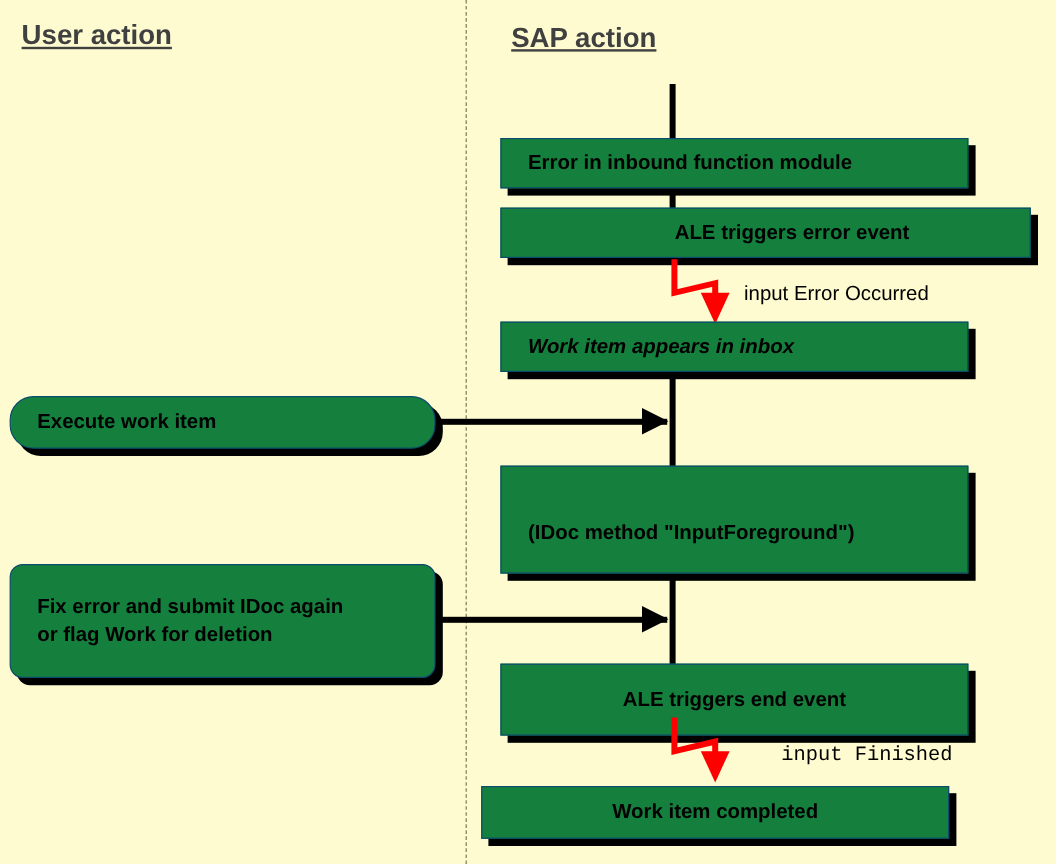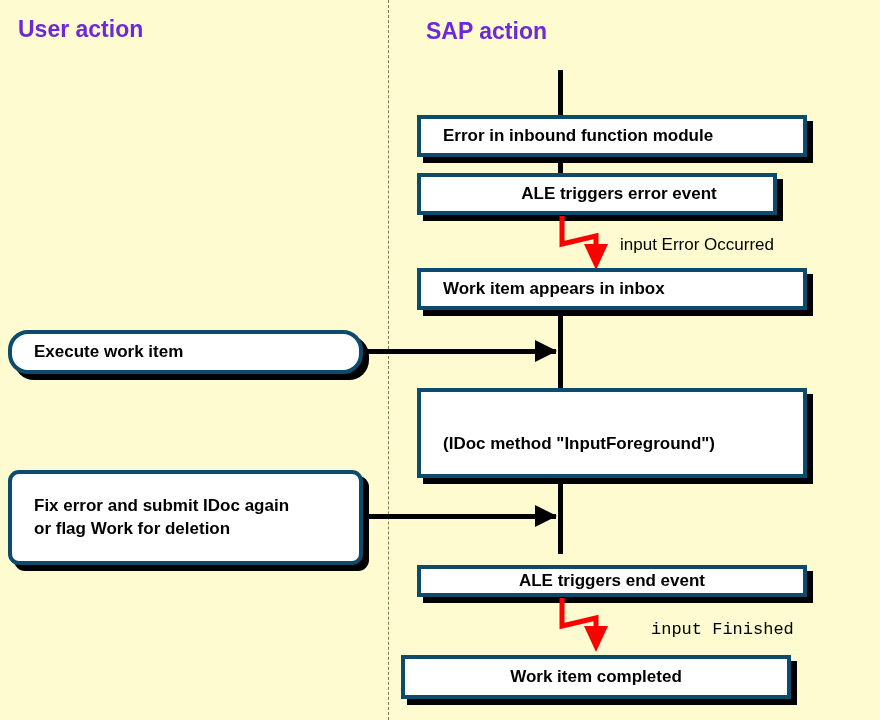--- a/index.html
+++ b/index.html
@@ -18,62 +18,63 @@
     width: 880px;
     height: 720px;
     background: #fdfbcf;
   }
 
   
   .col-heading {
     position: absolute;
     font-size: 23px;
     font-weight: bold;
-    color: #6d28d9;
+    color: #404040;
     white-space: nowrap;
     letter-spacing: 0px;
+    text-decoration: underline;
   }
   #heading-user  { left: 18px;  top: 16px; }
   #heading-sap   { left: 426px; top: 18px; }
 
   
   #divider {
     position: absolute;
     left: 388px;
     top: 0px;
     width: 0px;
     height: 720px;
     border-left: 1px dashed #7a7a55;
   }
 
   
   .pbox {
     position: absolute;
     box-sizing: border-box;
-    background: #ffffff;
-    border: 4px solid #0c4a6e;
+    background: #15803d;
+    border: 1px solid #0c4a6e;
     box-shadow: 6px 6px 0 0 #000000;
     display: flex;
     align-items: center;
     color: #000000;
     font-size: 17px;
     font-weight: bold;
     line-height: 1.32;
   }
   .pbox.center { justify-content: center; }
   .pbox.left   { justify-content: flex-start; }
   .pbox .txt { padding: 0 14px; }
   .pbox.left .txt { padding-left: 22px; padding-right: 10px; }
 
   
   #box-error-inbound { left: 417px; top: 115px; width: 390px; height: 42px; }
-  #box-ale-error     { left: 417px; top: 173px; width: 360px; height: 42px; padding-left: 44px; }
-  #box-work-inbox    { left: 417px; top: 268px; width: 390px; height: 42px; }
+  #box-ale-error     { left: 417px; top: 173px; width: 442px; height: 42px; padding-left: 44px; }
+  #box-work-inbox    { left: 417px; top: 268px; width: 390px; height: 42px; font-style: italic; }
   #box-display-idoc  { left: 417px; top: 388px; width: 390px; height: 90px; }
-  #box-ale-end       { left: 417px; top: 553px; width: 390px; height: 32px; margin-top: 12px; }
+  #box-ale-end       { left: 417px; top: 553px; width: 390px; height: 60px; }
   #box-work-done     { left: 401px; top: 655px; width: 390px; height: 44px; }
 
   
   #box-execute-wi    { left: 8px; top: 330px; width: 355px; height: 44px; border-radius: 20px; }
   #box-fix-error     { left: 8px; top: 470px; width: 355px; height: 95px; border-radius: 11px; }
 
   
   .vline {
     position: absolute;
     width: 5px;

